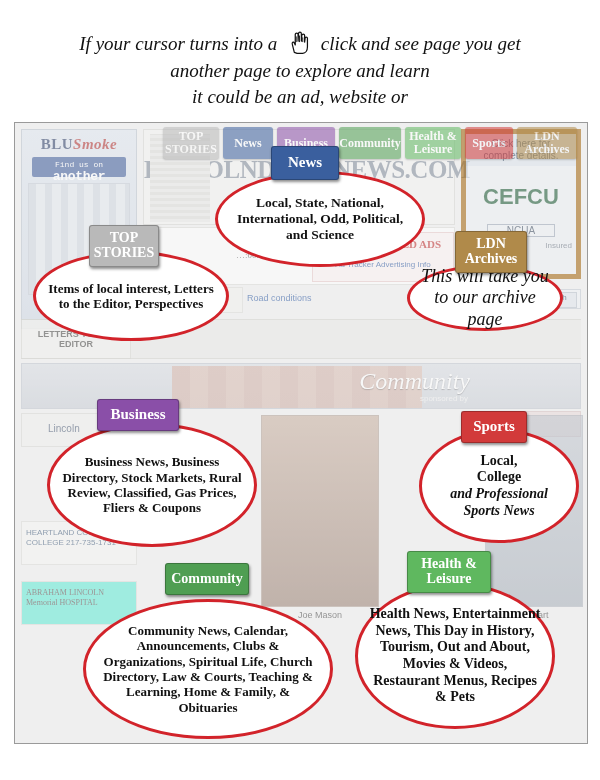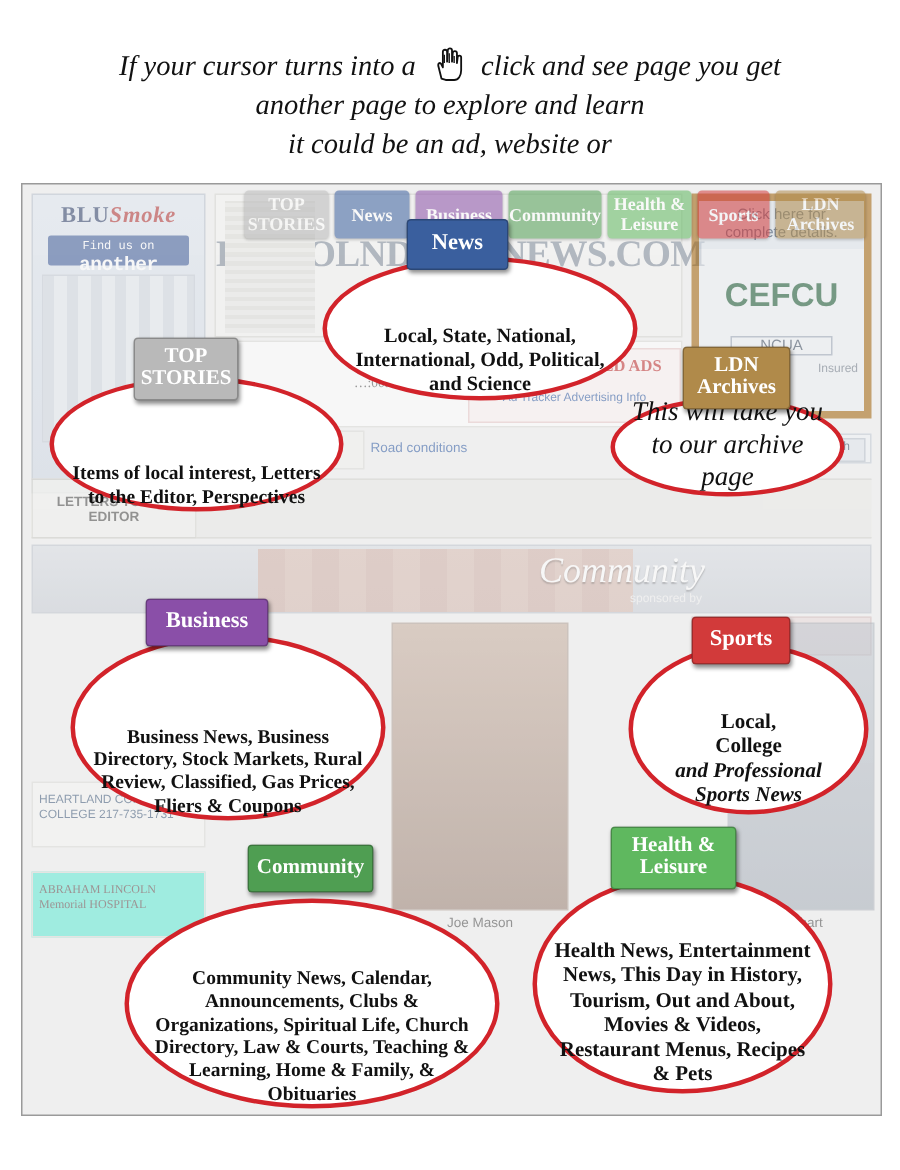--- a/index.html
+++ b/index.html
@@ -253,21 +253,21 @@
   .bubble {
     position: absolute;
     background: #ffffff;
     border: 3px solid #d2232a;
     border-radius: 50%;
     text-align: center;
     font-family: "Liberation Serif", serif;
     font-weight: bold;
     color: #111;
     display: flex;
-    align-items: flex-end;
+    align-items: center;
     justify-content: center;
     box-sizing: border-box;
     z-index: 5;
   }
   .bubble .txt { padding: 0 10px; line-height: 1.18; }
   .bubble .italic { font-style: italic; }
   .bubble.plain { font-weight: normal; font-style: italic; }
 
   
   .tablabel {
@@ -375,20 +375,21 @@
   <div class="navtab op" style="left:502px;width:60px;background:#b08a4a;">
       <span>LDN Archives</span>
     </div>
 
   <div class="blk commbanner op">
     <div class="faces"></div>
     <div class="word">Community</div>
     <div class="spon">sponsored by</div>
   </div>
 
+  <div class="blk ad-lincoln op">Lincoln</div>
   <div class="blk ad-heart op">HEARTLAND COMMUNITY COLLEGE  217-735-1731</div>
   <div class="blk ad-alm op">ABRAHAM LINCOLN Memorial HOSPITAL</div>
   <div class="blk stclara op">St. Clara's</div>
 
   <div class="photo op">
     <span class="cap">Joe Mason</span>
   </div>
   <div class="photo2 op">
     <span class="cap">…khart</span>
   </div>

